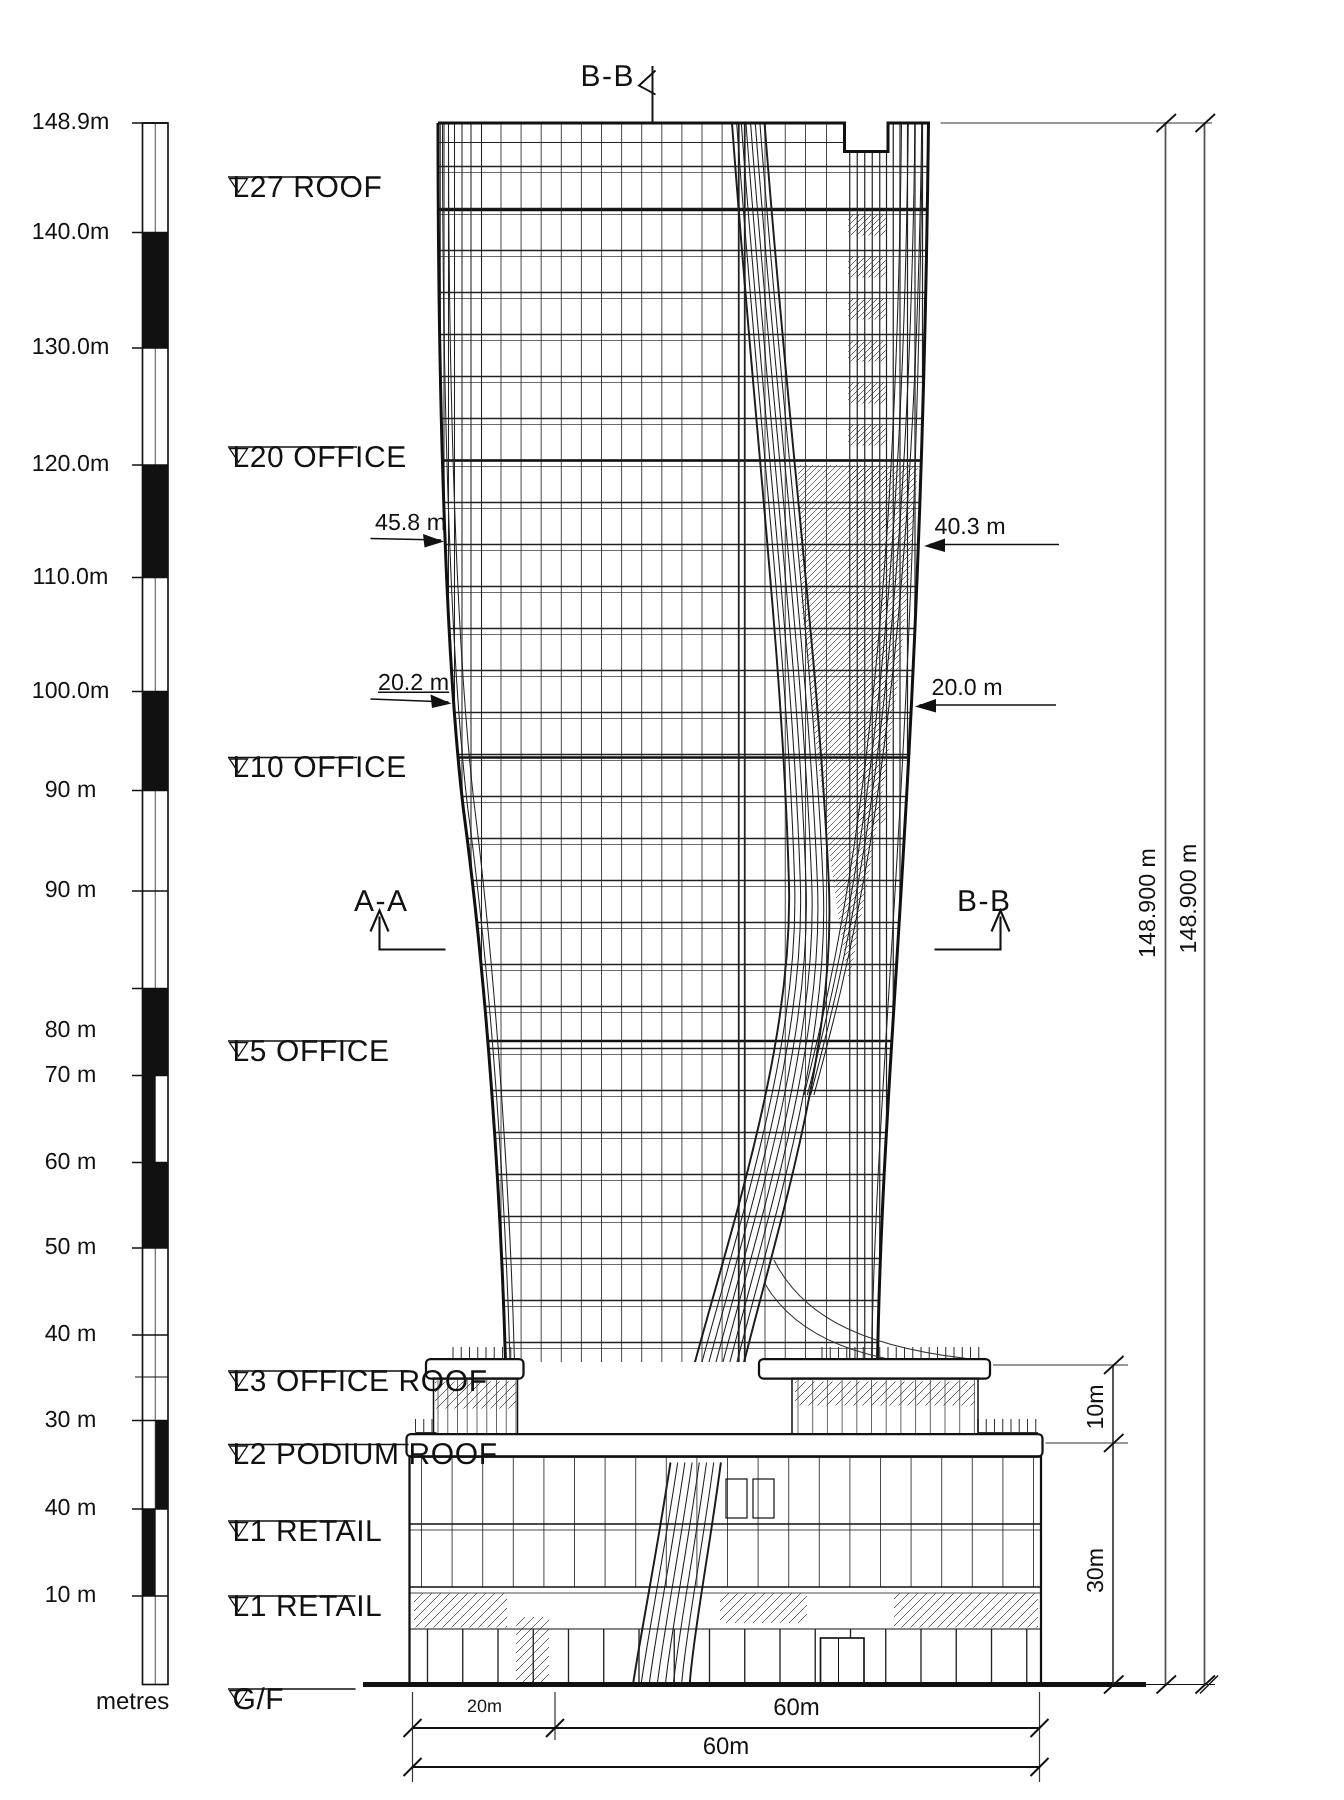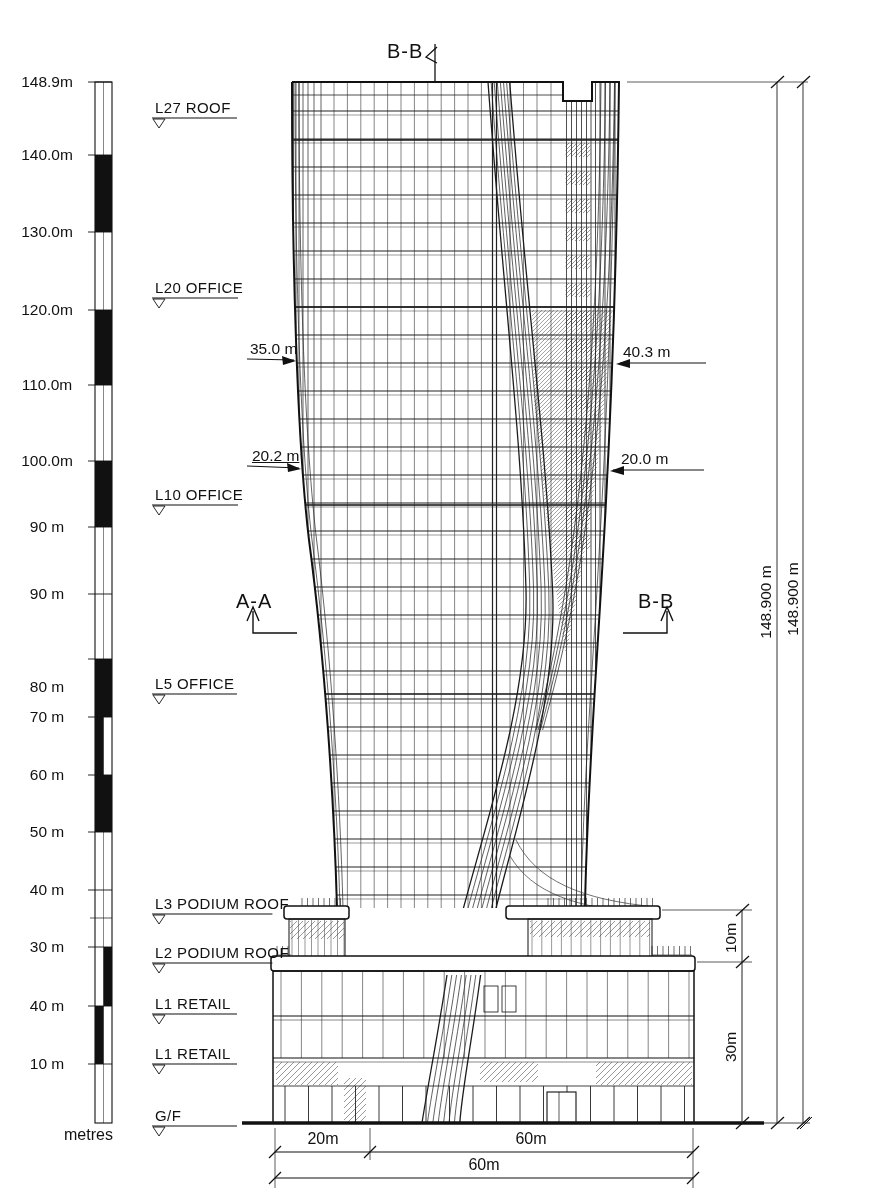--- a/index.html
+++ b/index.html
@@ -1,20 +1,20 @@
 <!DOCTYPE html>
 <html><head>
 <meta charset="utf-8">
 <style>
   html,body{margin:0;padding:0;background:#fff;}
   #canvas{position:relative;width:896px;height:1200px;background:#ffffff;overflow:hidden;
           font-family:"Liberation Sans",sans-serif;color:#111;}
   #bldg{position:absolute;left:0;top:0;}
   .scale-label{position:absolute;left:4px;width:86px;text-align:center;font-size:15.5px;white-space:nowrap;}
-  .level-label{position:absolute;font-size:15px;letter-spacing:.4px;white-space:nowrap;}
+  .level-label{position:absolute;font-size:20px;letter-spacing:.4px;white-space:nowrap;margin-top:15px;}
   .dim-label{position:absolute;font-size:15.5px;white-space:nowrap;}
   .rot{transform:rotate(-90deg);transform-origin:center center;text-align:center;}
   .unit-label{position:absolute;font-size:16px;}
   .sec-label{position:absolute;font-size:20px;letter-spacing:1px;}
 </style>
 </head>
 <body>
 
 <div id="canvas">
 
@@ -472,38 +472,38 @@
       <div class="scale-label" style="top: 880.5px;">40 m</div>
       <div class="scale-label" style="top: 937.5px;">30 m</div>
       <div class="scale-label" style="top: 996.5px;">40 m</div>
       <div class="scale-label" style="top: 1054.5px;">10 m</div>
     </div>
   <div id="level-labels">
       <div class="level-label" style="left: 155px; top: 99px;">L27 ROOF</div>
       <div class="level-label" style="left: 155px; top: 279px;">L20 OFFICE</div>
       <div class="level-label" style="left: 155px; top: 486px;">L10 OFFICE</div>
       <div class="level-label" style="left: 155px; top: 675px;">L5 OFFICE</div>
-      <div class="level-label" style="left: 155px; top: 895px;">L3 PODIUM ROOF</div>
+      <div class="level-label" style="left: 155px; top: 895px;">L3 OFFICE ROOF</div>
       <div class="level-label" style="left: 155px; top: 944px;">L2 PODIUM ROOF</div>
       <div class="level-label" style="left: 155px; top: 995px;">L1 RETAIL</div>
       <div class="level-label" style="left: 155px; top: 1045px;">L1 RETAIL</div>
       <div class="level-label" style="left: 155px; top: 1107px;">G/F</div>
     </div>
   <div class="unit-label" style="left:64px;top:1126px;">metres</div>
 
   <div class="sec-label" style="left:387px;top:40px;">B-B</div>
   <div class="sec-label" style="left:236px;top:590px;">A-A</div>
   <div class="sec-label" style="left:638px;top:590px;">B-B</div>
 
-  <div class="dim-label" style="left:250px;top:340px;">35.0 m</div>
+  <div class="dim-label" style="left:250px;top:340px;">45.8 m</div>
   <div class="dim-label" style="left:623px;top:343px;">40.3 m</div>
   <div class="dim-label" style="left:252px;top:447px;text-decoration:underline;">20.2 m</div>
   <div class="dim-label" style="left:621px;top:450px;">20.0 m</div>
 
   <div class="dim-label rot" style="left:721px;top:593px;width:90px;">148.900 m</div>
   <div class="dim-label rot" style="left:748px;top:590px;width:90px;">148.900 m</div>
   <div class="dim-label rot" style="left:706px;top:929px;width:50px;">10m</div>
   <div class="dim-label rot" style="left:706px;top:1038px;width:50px;">30m</div>
 
-  <div class="dim-label" style="left:300px;top:1130px;width:46px;text-align:center;font-size:16px;">20m</div>
+  <div class="dim-label" style="left:300px;top:1130px;width:46px;text-align:center;font-size:12px;">20m</div>
   <div class="dim-label" style="left:508px;top:1130px;width:46px;text-align:center;font-size:16px;">60m</div>
   <div class="dim-label" style="left:461px;top:1156px;width:46px;text-align:center;font-size:16px;">60m</div>
 </div>
 
 </body></html>

